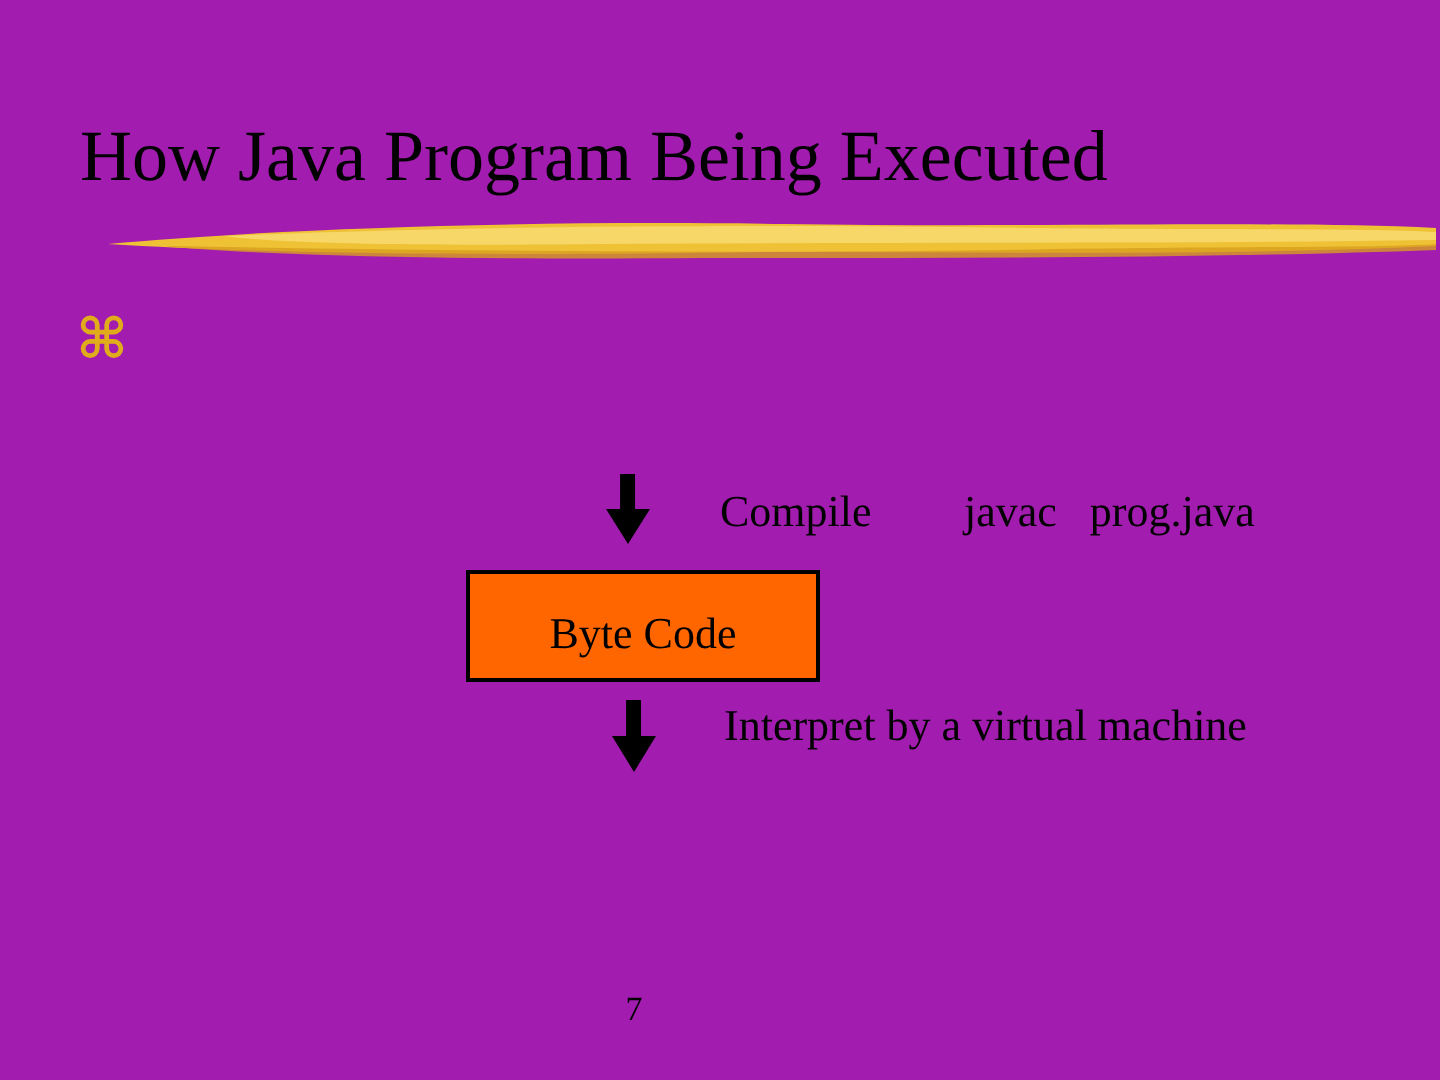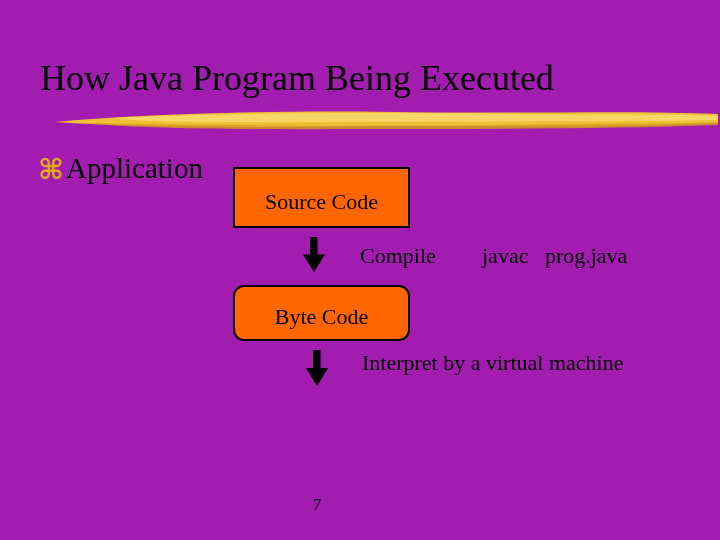--- a/index.html
+++ b/index.html
@@ -62,21 +62,21 @@
     border: 2px solid #000000;
     box-sizing: border-box;
     display: flex;
     align-items: center;
     justify-content: center;
     padding-top: 8px;
     font-size: 22px;
     color: #000000;
   }
   .box-source       { left: 233px; top: 167px; width: 177px; height: 61px; }
-  .box-byte         { left: 233px; top: 285px; width: 177px; height: 56px; border-radius: 11px; }
+  .box-byte         { left: 233px; top: 285px; width: 177px; height: 56px; }
   .box-interpret    { left: 234px; top: 398px; width: 176px; height: 58px; }
 
   .arrow-down {
     position: absolute;
     width: 22px;
     height: 35px;
     background: #000000;
     clip-path: polygon(32% 0, 66% 0, 66% 50%, 100% 50%, 50% 100%, 0 50%, 32% 50%);
   }
   .arrow-1 { left: 303px; top: 237px; }
@@ -110,24 +110,22 @@
   <div class="page-title">How Java Program Being Executed</div>
 
   <svg class="highlight-stroke" viewBox="0 0 668 32" preserveAspectRatio="none" aria-hidden="true">
     <path d="M2,19 C80,12 200,7 340,9 C470,11 580,7 666,11 L666,20 C560,25 450,23 330,23 C200,25 80,24 2,19 Z" fill="#EFC236"></path>
     <path d="M60,15 C180,10 320,9 470,11 C560,12 630,11 666,13 L666,17 C540,19 400,18 250,19 C160,20 90,19 60,15 Z" fill="#F6D96E" opacity="0.9"></path>
     <path d="M30,20 C150,22 300,24 450,22 C560,20 640,21 666,19 L666,22 C560,26 430,26 300,26 C180,27 80,25 30,20 Z" fill="#D89F1E" opacity="0.8"></path>
   </svg>
 
   <div class="bullet-row">
     <span class="bullet-icon">⌘</span>
-    <span class="bullet-label">Application</span>
   </div>
 
-  <div class="diagram-box box-source">Source Code</div>
 
   <div class="arrow-down arrow-1"></div>
 
   <span class="flow-label label-command">javac   prog.java</span>
 
   <span class="flow-label label-compile">Compile</span>
 
   <div class="diagram-box box-byte">Byte Code</div>
 
   <div class="arrow-down arrow-2"></div>

